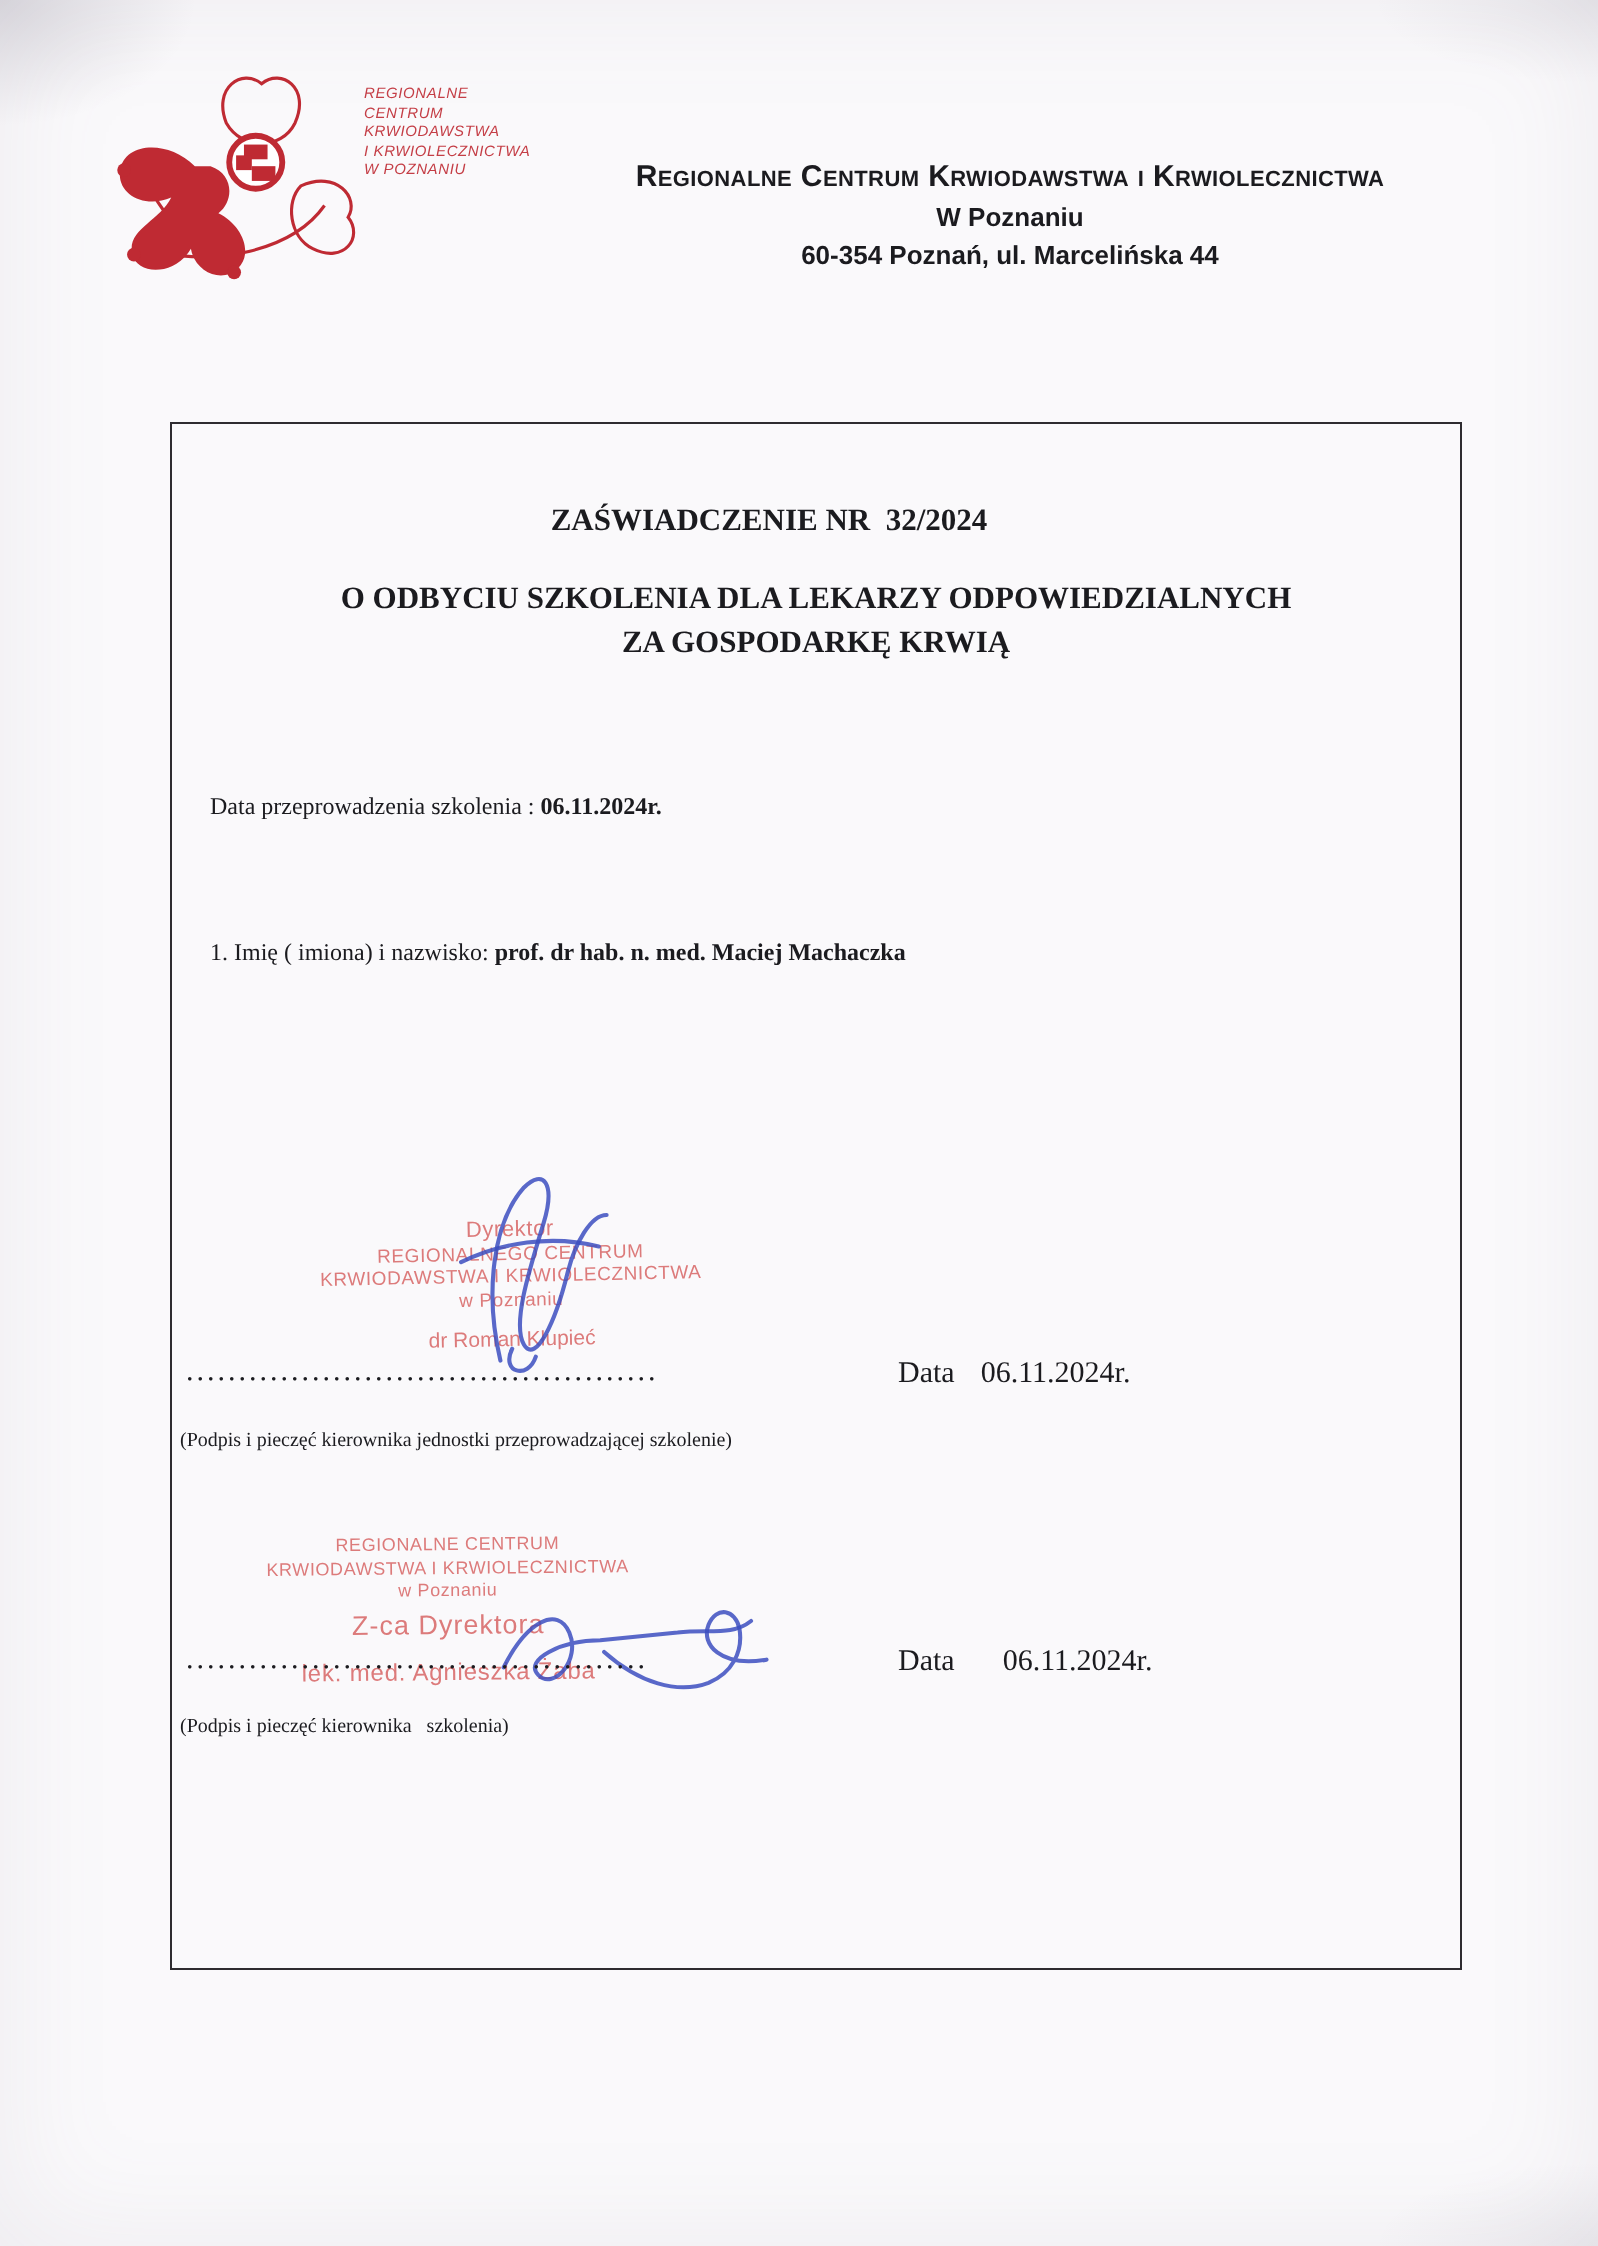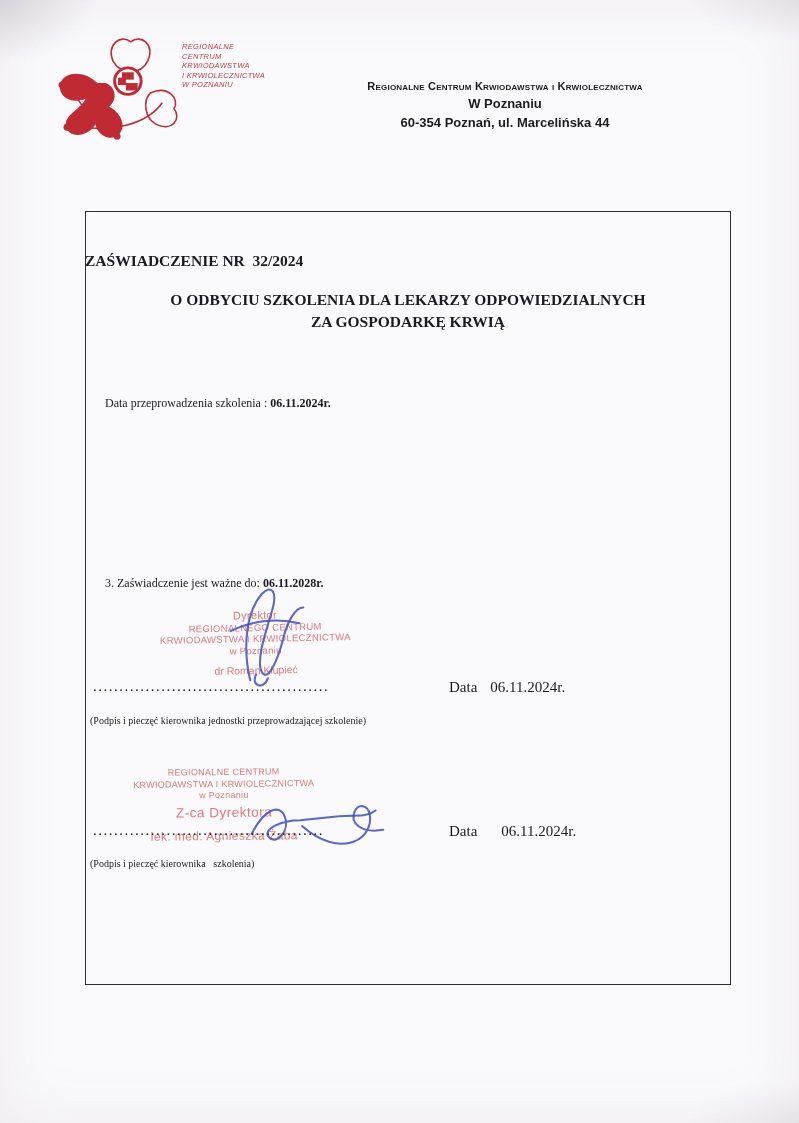--- a/index.html
+++ b/index.html
@@ -29,29 +29,29 @@
       radial-gradient(140px 90px at 0% 0%, rgba(90,85,105,.18), transparent 70%),
       radial-gradient(160px 60px at 100% 0%, rgba(90,85,105,.10), transparent 70%),
       radial-gradient(160px 60px at 100% 100%, rgba(90,85,105,.08), transparent 70%);
   }
   .abs{ position:absolute; }
 
   
   .logo-caption{ color:var(--logo-red); font-family:"Liberation Sans",sans-serif;
     font-style:italic; font-size:7.5px; line-height:9.5px; letter-spacing:.3px; opacity:.9; }
   .org{ text-align:center; font-family:"Liberation Sans",sans-serif; font-weight:700; }
-  .org-line1{ font-size:11px; font-variant:small-caps; letter-spacing:.2px; }
+  .org-line1{ font-size:15px; font-variant:small-caps; letter-spacing:.2px; }
   .org-line2{ font-size:13px; margin-top:4px; }
   .org-line3{ font-size:13px; margin-top:4px; }
 
   
   .cert-box{ left:85px; top:211px; width:646px; height:774px;
     border:1.6px solid #2e2c30; background:transparent; }
 
-  .title{ width:599px; font-weight:700; font-size:15.5px; white-space:pre; }
+  .title{ width:599px; text-align:center; font-weight:700; font-size:15.5px; white-space:pre; }
   .subtitle{ width:646px; text-align:center; font-weight:700; font-size:15.5px; }
   .bodyline{ font-size:12px; white-space:pre; }
   .b{ font-weight:700; }
 
   
   .stamp{ color:var(--stamp-red); font-family:"Liberation Sans",sans-serif;
     text-align:center; opacity:.88; transform:rotate(-1.2deg); }
   .stamp .sline{ font-size:9.5px; line-height:11.5px; letter-spacing:.3px; }
   .stamp-name{ font-size:10.5px; margin-top:8px; }
   .stamp-role{ font-size:13.5px; letter-spacing:.5px; margin-top:3px; }
@@ -113,25 +113,25 @@
   <div class="abs cert-box"></div>
 
   <div class="abs title" style="left:85px; top:252px;">ZAŚWIADCZENIE NR  32/2024</div>
   <div class="abs subtitle" style="left:85px; top:291px;">O ODBYCIU SZKOLENIA DLA LEKARZY ODPOWIEDZIALNYCH</div>
   <div class="abs subtitle" style="left:85px; top:313px;">ZA GOSPODARKĘ KRWIĄ</div>
 
   <div class="abs bodyline" style="left:93px; top:381px;">
     <span>Data przeprowadzenia szkolenia : </span><span class="b">06.11.2024r.</span>
   </div>
 
+  <div class="abs bodyline" style="left:93px; top:454px;">
+    <span>1. Imię ( imiona) i nazwisko: </span><span class="b">prof. dr hab. n. med. Maciej Machaczka</span>
+  </div>
 
 
-  <div class="abs bodyline" style="left:93px; top:561px;">
-    <span>3. Zaświadczenie jest ważne do: </span><span class="b">06.11.2028r.</span>
-  </div>
 
   <div class="abs stamp" style="left:128px; top:610px; width:255px;">
     <div class="sline" style="font-size:11px;">Dyrektor</div>
     <div class="sline">REGIONALNEGO CENTRUM</div>
     <div class="sline">KRWIODAWSTWA I KRWIOLECZNICTWA</div>
     <div class="sline">w Poznaniu</div>
     <div class="stamp-name">dr Roman Kłupieć</div>
   </div>
 
   <svg class="abs sig" style="left:212px; top:578px;" width="100" height="118" viewBox="0 0 100 120" aria-hidden="true">

